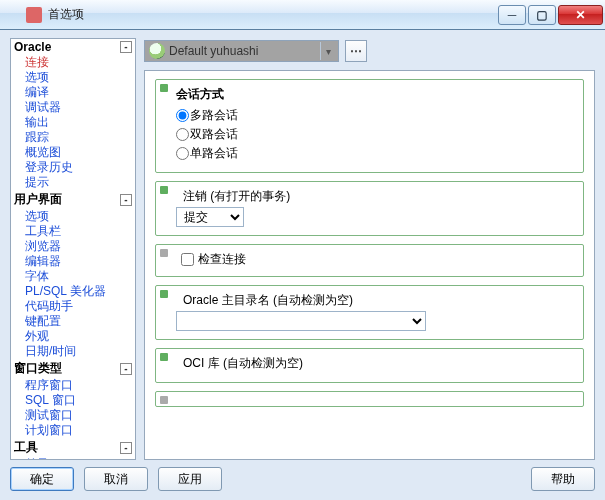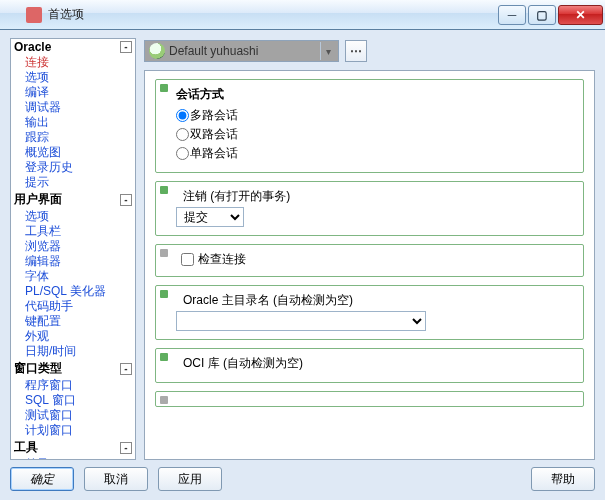--- a/index.html
+++ b/index.html
@@ -34,21 +34,21 @@
 .radio-row input { margin:0;}
 .field { display:flex; align-items:center; gap:6px; margin: 2px 0 0 12px;}
 .field-label { margin-left:19px; margin-bottom:2px;}
 select, input[type=text] { border:1px solid #9db3c9; background:#fff; height:20px; padding:0 3px; font-size:12px;}
 .chk-row { display:flex; align-items:center; gap:4px; margin-left:17px;}
 .full-select { width: 250px;}
 .wide-select { width: 260px;}
 .footer { height:32px; display:flex; align-items:center; gap:10px; padding-top:6px;}
 .footer .spacer { flex:1;}
 .btn { min-width:64px; height:24px; border:1px solid #8099b2; background:linear-gradient(#fefefe,#e4ecf5); border-radius:3px; cursor:pointer; display:flex; align-items:center; justify-content:center; padding:0 12px;}
-.btn.default { border:1px solid #3f7abf; box-shadow:0 0 0 1px #a7d2ff inset;font-style:italic;}
+.btn.default { border:1px solid #3f7abf; box-shadow:0 0 0 1px #a7d2ff inset;}
 .dd-arrow::after{content:"▾"; font-size:10px;}
 </style>
 </head>
 <body>
 
 <div class="titlebar">
   <div class="icon"></div>
   <div class="title">首选项</div>
   <div class="win-btns">
     <div>─</div>

